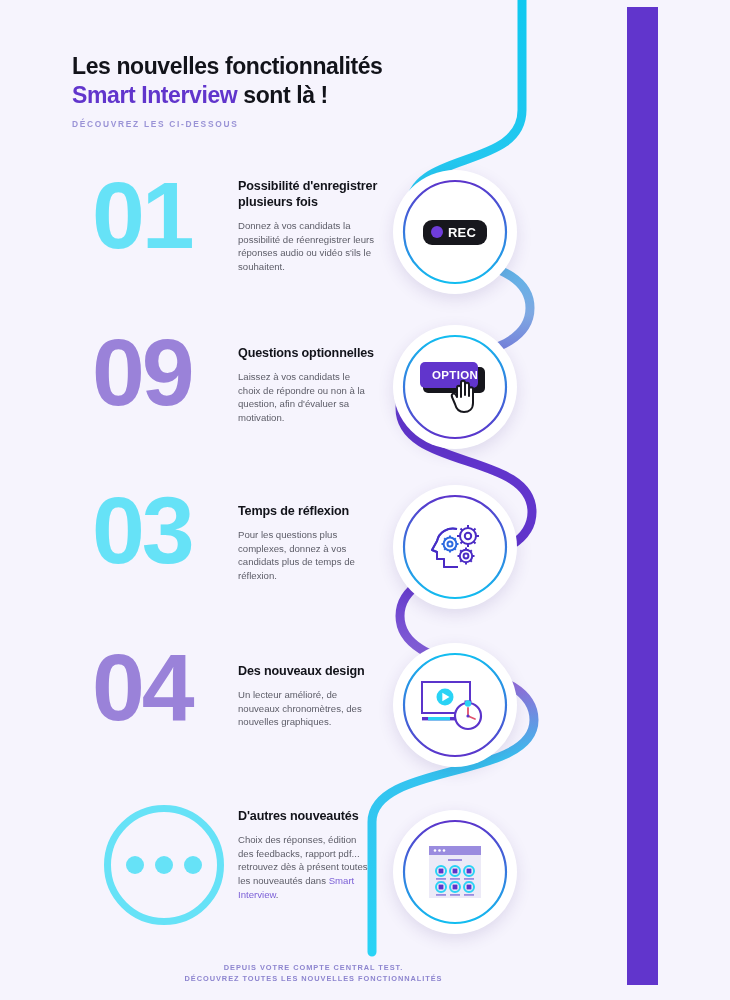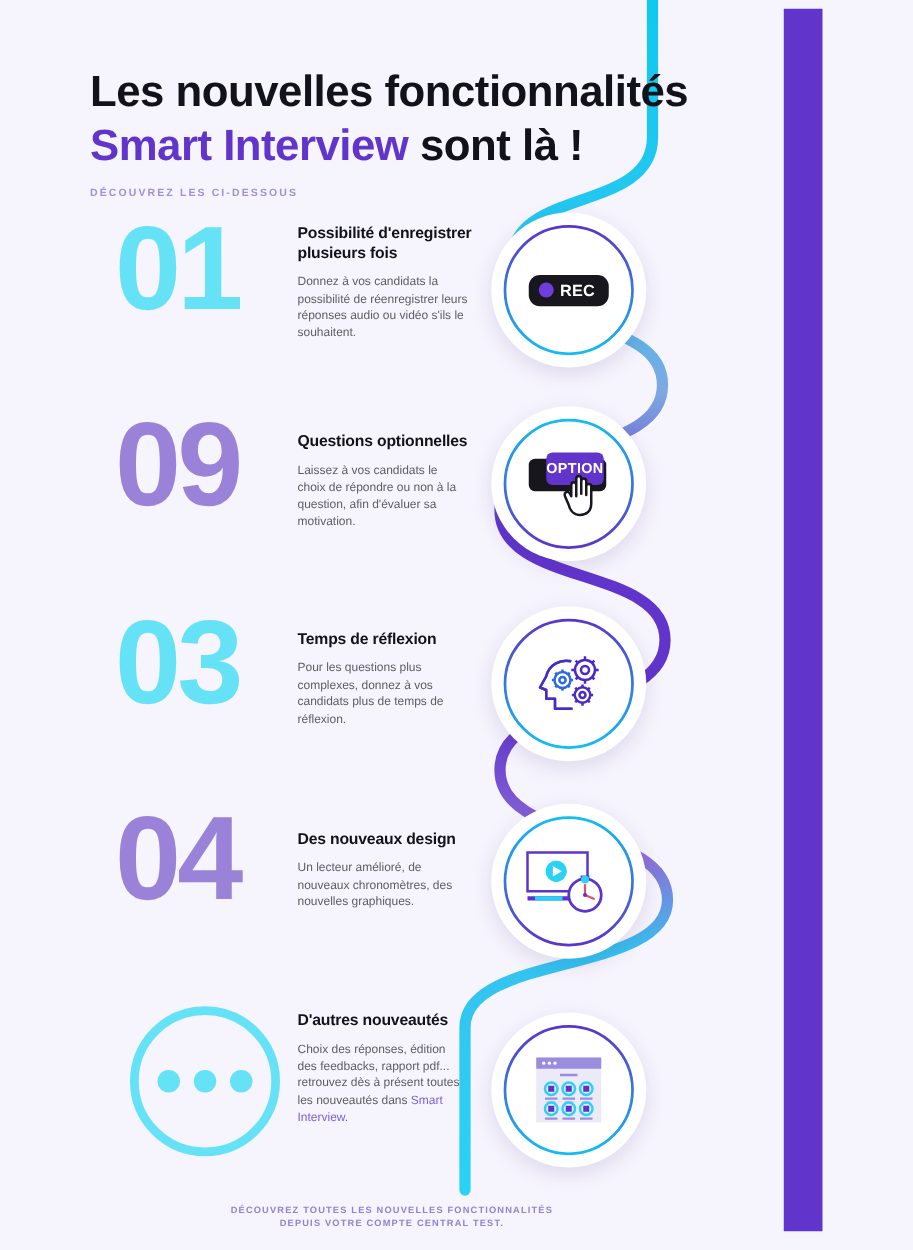--- a/index.html
+++ b/index.html
@@ -38,21 +38,21 @@
   }
 
   
   .header {
     position: absolute;
     left: 72px;
     top: 52px;
     width: 470px;
   }
   .title-line {
-    font-size: 35px;
+    font-size: 23px;
     font-weight: 700;
     letter-spacing: -0.4px;
     color: #12131a;
     line-height: 1.24;
     white-space: nowrap;
   }
   .title-accent { color: #6135cc; }
   .subtitle {
     margin-top: 10px;
     font-size: 8.4px;
@@ -194,24 +194,24 @@
 
   
   .opt-holder { position: relative; width: 72px; height: 56px; }
   .opt-shadow {
     position: absolute; left: 4px; top: 8px;
     width: 62px; height: 26px;
     background: #16161c; border-radius: 5px;
   }
   .opt-btn {
     position: absolute; left: 1px; top: 3px;
-    width: 46px; height: 26px;
+    width: 58px; height: 26px;
     background: #6135cc;
     border-radius: 5px;
-    display: flex; align-items: center; justify-content: flex-start; margin-left: 17px;
+    display: flex; align-items: center; justify-content: flex-end;
   }
   .opt-label {
     color: #ffffff;
     font-size: 11.5px;
     font-weight: 700;
     letter-spacing: 0.3px;
   }
   .hand { position: absolute; left: 30px; top: 18px; }
 
   
@@ -452,17 +452,17 @@
         <g>
           <circle cx="44" cy="44" r="5" fill="none" stroke="#29d3f5" stroke-width="2"></circle>
           <rect x="41.6" y="41.6" width="4.8" height="4.8" fill="#5b34cb"></rect>
           <rect x="39" y="51" width="10" height="1.8" fill="#9a8cdf"></rect>
         </g>
       </svg>
     </div>
   </div>
 
   <div class="footer">
+    <div>DEPUIS VOTRE COMPTE CENTRAL TEST.</div>
     <div>DÉCOUVREZ TOUTES LES NOUVELLES FONCTIONNALITÉS</div>
-    <div>DEPUIS VOTRE COMPTE CENTRAL TEST.</div>
   </div>
 
 </div>
 
 </body></html>

